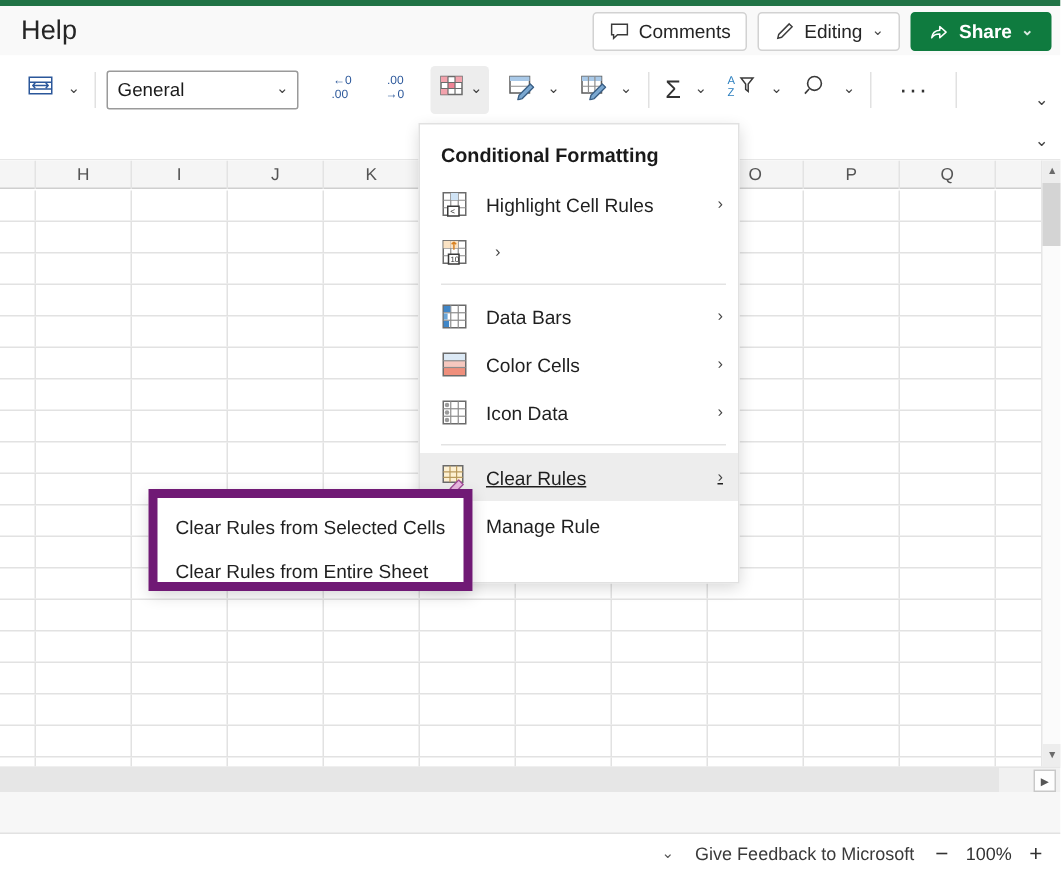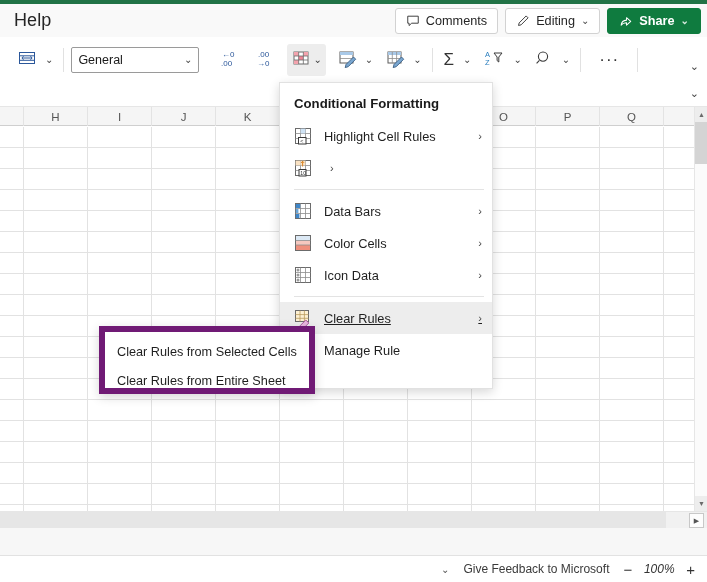--- a/index.html
+++ b/index.html
@@ -152,21 +152,21 @@
   .status-bar {
     position: absolute; left: 0; top: 556px; width: 707px; height: 26px;
     background: #ffffff;
     display: flex; align-items: center; justify-content: flex-end;
     gap: 14px; padding-right: 12px;
     font-size: 12px; color: #3a3a3a;
   }
   .status-bar .sb-chev { font-size: 10px; color: #555; cursor: pointer; }
   .zoom-ctl { display: flex; align-items: center; gap: 11px; }
   .zoom-ctl .z-btn { font-size: 15px; color: #333; cursor: pointer; line-height: 1; }
-  .zoom-val { font-size: 12px; color: #333; min-width: 32px; text-align: center; font-style: italic; }
+  .zoom-val { font-size: 12px; color: #333; min-width: 32px; text-align: center; }
 
   
   .cf-menu {
     position: absolute; left: 279px; top: 82px; width: 214px; height: 307px;
     background: #ffffff;
     border: 1px solid #e1e1e1;
     box-shadow: 0 3px 10px rgba(0,0,0,.16);
     z-index: 30;
     padding: 6px 0 5px 0;
   }

